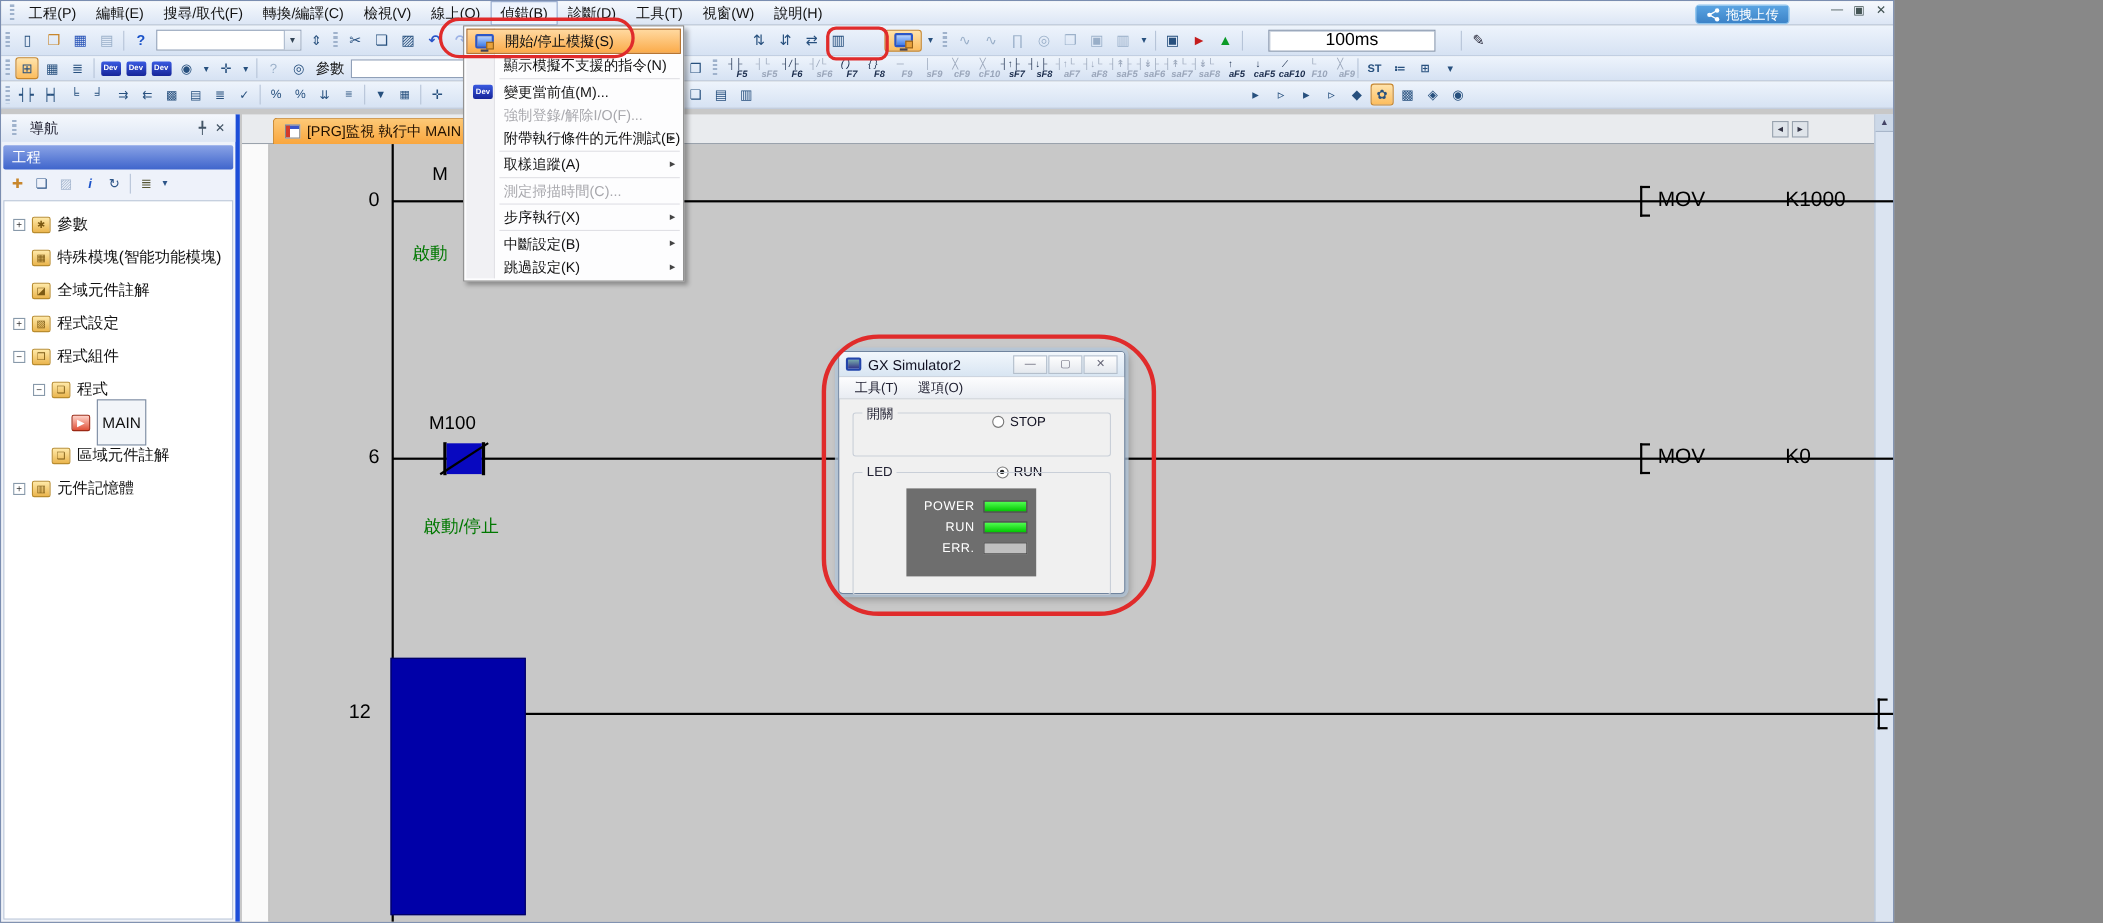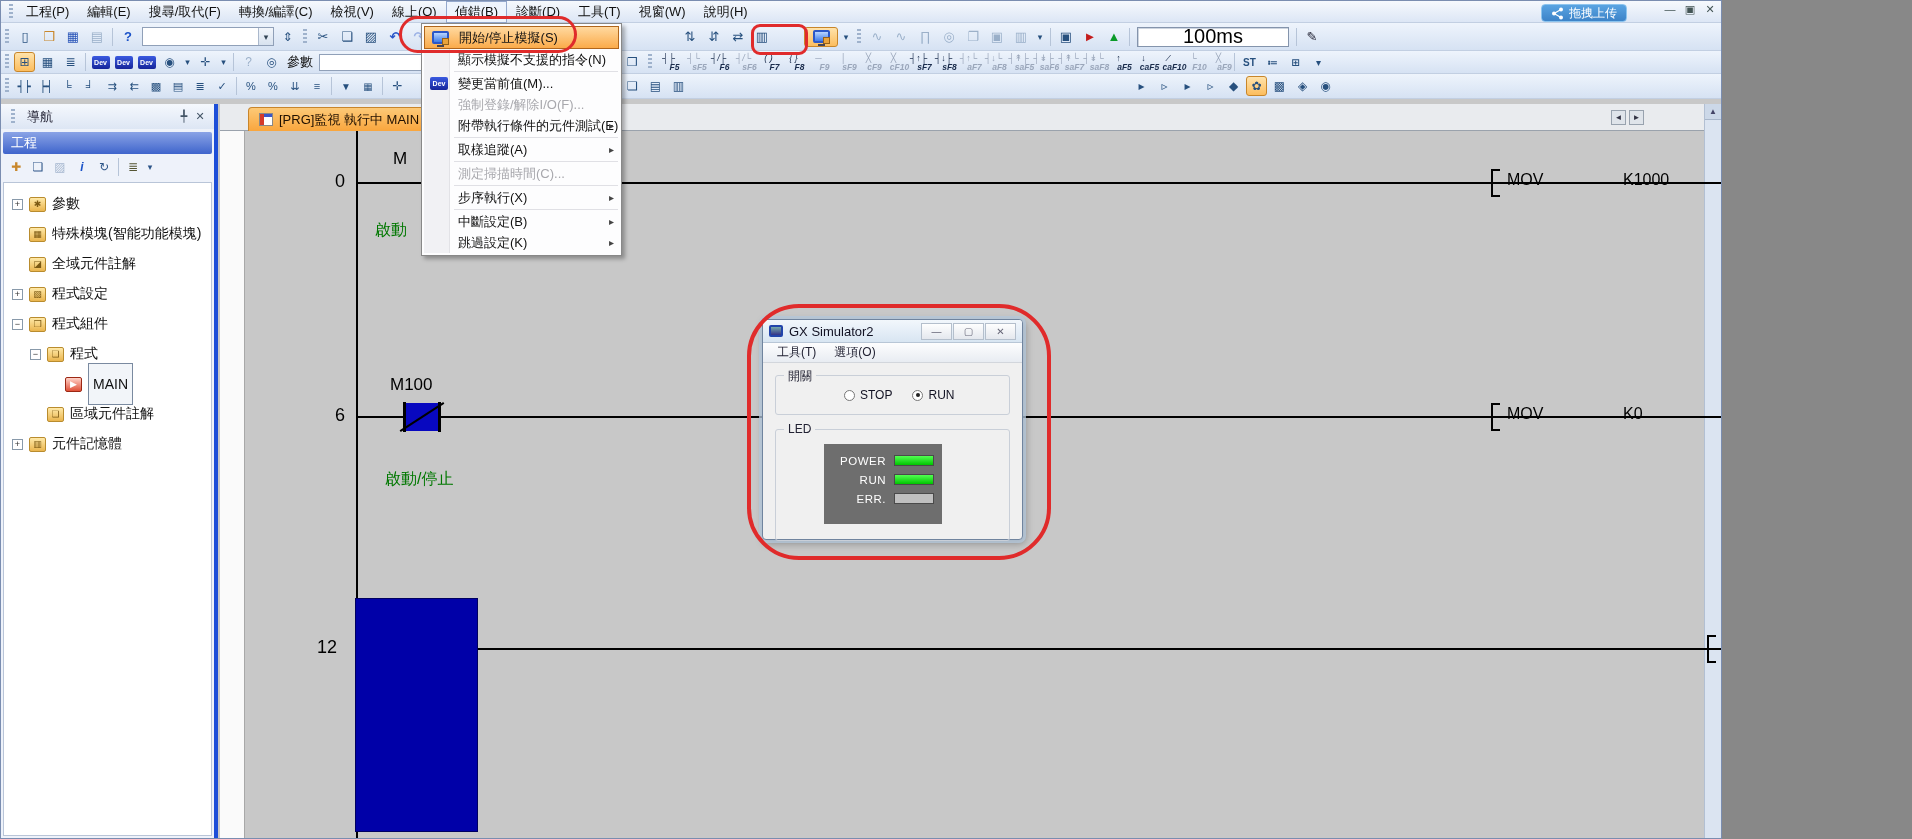--- a/index.html
+++ b/index.html
@@ -34,21 +34,21 @@
   .tbi.off { opacity:.38; }
   .tbi.hi { background:linear-gradient(#ffe3ab,#fcbd5e); border:1px solid #c8862a; }
   .tbsep { width:1px; height:18px; background:#b6c4d8; margin:0 3px; }
   .red { color:#c41c1c; } .grn { color:#0a9a28; }
   .combo { height:19px; background:#fff; border:1px solid #90a0b8; display:flex;
     align-items:center; justify-content:flex-end; margin:0 2px; }
   .combo .da { width:15px; height:100%; background:linear-gradient(#f2f6fb,#d8e2ef);
     border-left:1px solid #aab8cc; font-size:9px; color:#345; display:flex; align-items:center; justify-content:center; }
   .scanbox { width:152px; height:20px; background:#fff; border:1px solid #8494ac;
     box-shadow:inset 1px 1px 0 #cdd5e0; display:flex; align-items:center; justify-content:center;
-    font-size:20px; color:#000; margin:0 4px; }
+    font-size:16px; color:#000; margin:0 20px; }
   .icomon { width:17px; height:13px; border:2px solid #2b57c8; border-radius:2px;
     background:linear-gradient(#b8d4ff,#3f7ce8); position:relative; }
   .icomon::after { content:""; position:absolute; left:3px; bottom:-5px; width:7px; height:2px; background:#445; }
   .icomon::before { content:""; position:absolute; right:-2px; bottom:-3px; width:5px; height:5px; background:#e8a23c; border:1px solid #946018; }
   .icodev { min-width:18px; height:13px; background:linear-gradient(#3a5ae0,#16259a);
     border-radius:2px; color:#fff; font-size:7px; font-weight:bold; display:flex;
     align-items:center; justify-content:center; padding:0 2px; }
   .fk { width:25px; display:flex; flex-direction:column; align-items:center; color:#9aa6ba; }
   .fk.en { color:#1a2c4c; }
   .fk .sym { font-size:9px; line-height:10px; height:10px; white-space:nowrap; }
@@ -93,21 +93,21 @@
     border-right:1px solid #a8a8a8; }
   .vscroll { position:absolute; right:0; top:0; bottom:0; width:17px; background:#dbe4f1;
     border-left:1px solid #b2bfd2; }
   .vscroll .up { height:16px; background:#ccd8e8; border-bottom:1px solid #a8b6ca; font-size:8px;
     display:flex; align-items:center; justify-content:center; color:#446; }
   
   .rail,.rline,.vbar,.slash { position:absolute; background:#000; z-index:2; }
   .rail { width:2px; top:130px; bottom:0; }
   .rline { height:2px; left:356px; width:1521px; }
   .rnum { position:absolute; width:48px; text-align:right; font-size:18px; color:#000; z-index:3; }
-  .ltext { position:absolute; font-size:16px; color:#000; z-index:3; white-space:nowrap; }
+  .ltext { position:absolute; font-size:19px; color:#000; z-index:3; white-space:nowrap; }
   .lval { position:absolute; font-size:17px; color:#0000f0; z-index:3; text-align:center; }
   .lcmt { position:absolute; font-size:16px; color:#007800; z-index:3; white-space:nowrap; }
   .lbr,.rbr { position:absolute; width:9px; height:28px; z-index:3; }
   .lbr { border-left:2px solid #000; border-top:2px solid #000; border-bottom:2px solid #000; }
   .rbr { border-right:2px solid #000; border-top:2px solid #000; border-bottom:2px solid #000; }
   .vbar { width:3px; height:30px; }
   .bluefill { position:absolute; background:#0808c0; z-index:2; }
   .slash { width:52px; height:2px; transform:rotate(-33deg); z-index:4; }
   .selblock { position:absolute; left:354px; top:597px; width:123px; height:234px;
     background:#0000a8; border:1px solid #000060; z-index:4; }
@@ -144,21 +144,21 @@
   .simbtns { margin-left:auto; display:flex; gap:1px; }
   .swbtn { width:31px; height:17px; background:linear-gradient(#fefefe,#e4e8ee);
     border:1px solid #b4bfcc; font-size:10px; color:#667; display:flex; align-items:center; justify-content:center; }
   .simmenu { height:20px; display:flex; align-items:center; gap:2px; padding:0 6px;
     background:linear-gradient(#fdfdfe,#e8ecf2); border-bottom:1px solid #d2d6dc; }
   .simmenu span { font-size:12px; color:#223; padding:0 8px; }
   .simbody { padding:8px 12px 0 12px; }
   .sgroup { position:relative; border:1px solid #c9cfd8; border-radius:3px; }
   .sgroup .glabel { position:absolute; top:-8px; left:8px; background:#f0f0f0; padding:0 4px;
     font-size:12px; color:#223; }
-  .swgroup { height:40px; margin-top:4px; display:flex; align-items:center; padding-left:68px; gap:20px; }
+  .swgroup { height:40px; margin-top:4px; display:flex; align-items:center; padding-left:68px; gap:32px;flex-direction:column; }
   .radio { display:flex; align-items:center; gap:5px; font-size:12px; color:#112; }
   .rdot { width:11px; height:11px; border-radius:50%; border:1px solid #777; background:#fff; position:relative; }
   .radio.sel .rdot::after { content:""; position:absolute; left:2.5px; top:2.5px; width:4px; height:4px;
     border-radius:50%; background:#222; }
   .ledgroup { height:112px; margin-top:14px; }
   .ledpanel { width:118px; height:80px; margin:14px 0 0 48px; background:#6e6e6e; padding:7px 8px; }
   .ledrow { height:19px; display:flex; align-items:center; }
   .ledlbl { width:54px; text-align:right; color:#fff; font-size:11.5px; letter-spacing:.5px; }
   .ledbar { width:40px; height:11px; margin-left:8px; background:#c0c0c0; border:1px solid #4a4a4a; }
   .ledrow.lit .ledbar { background:linear-gradient(#52ff52,#00c400); }

